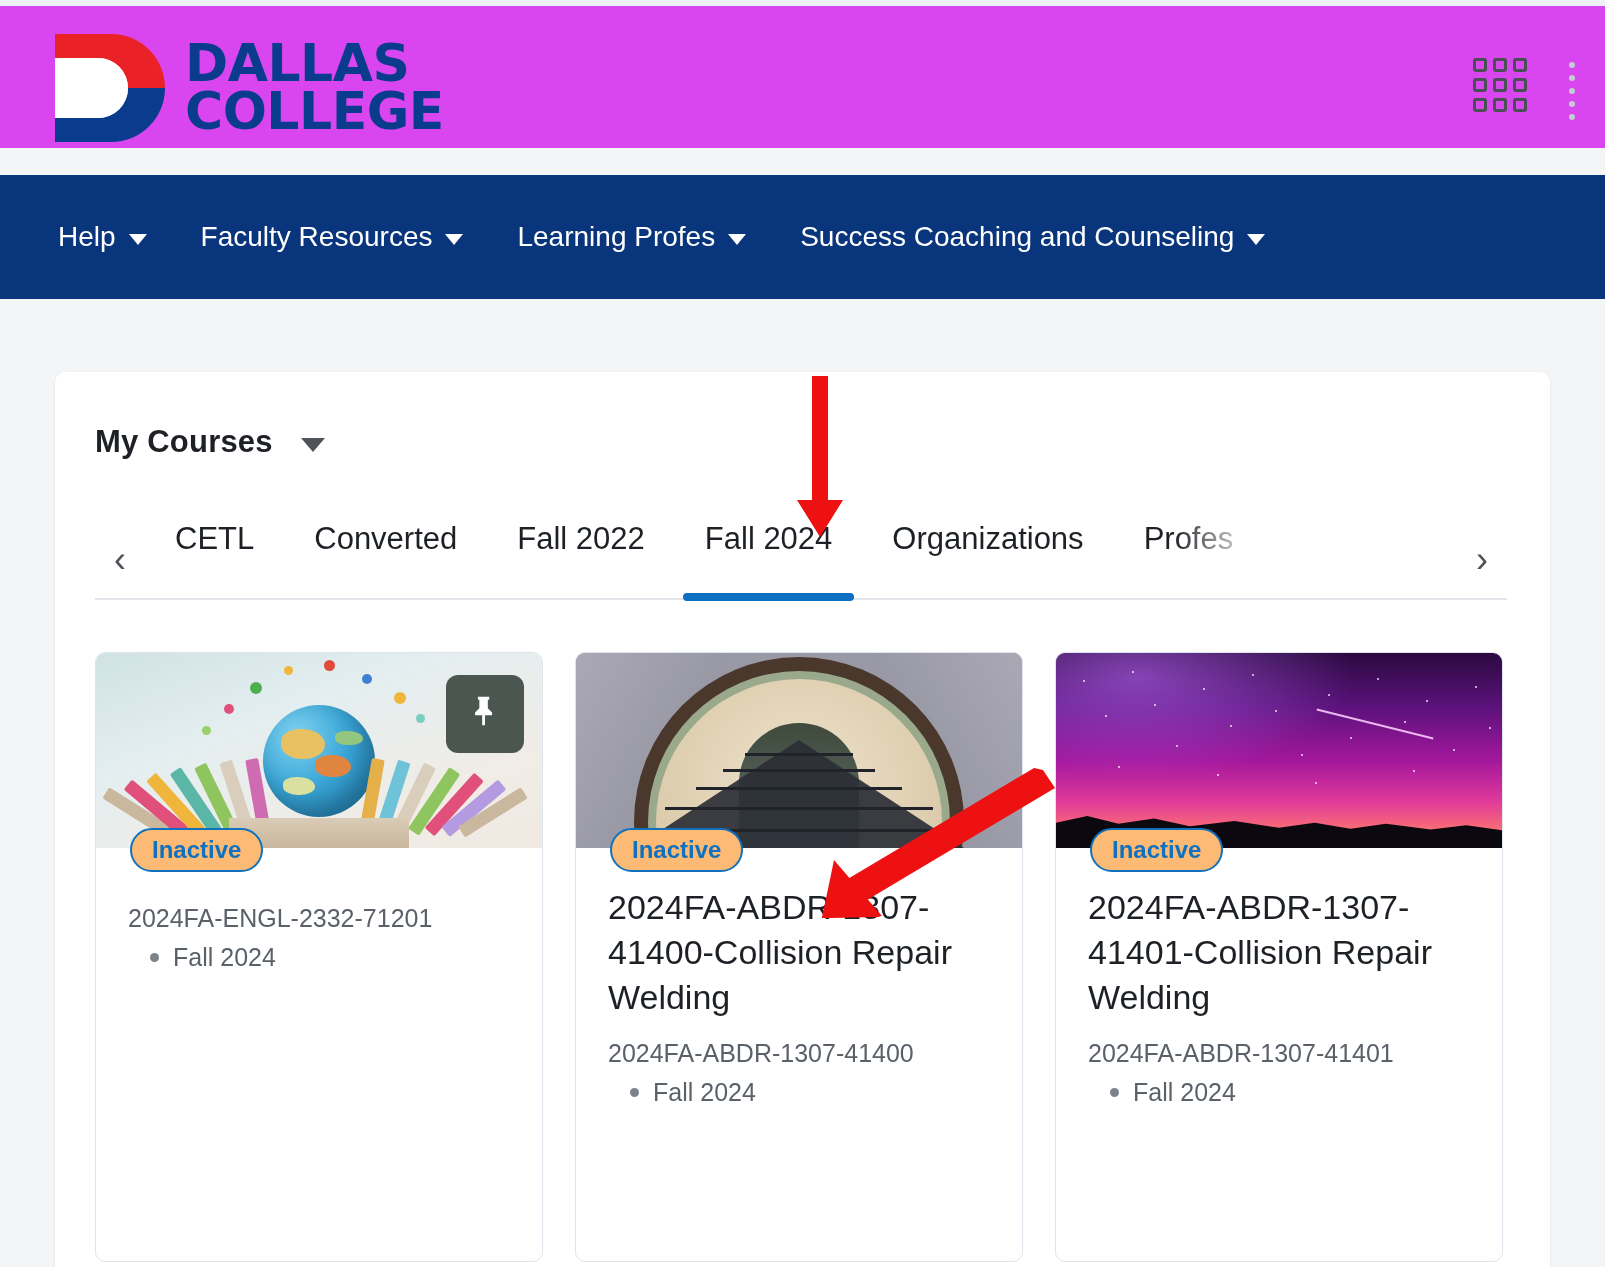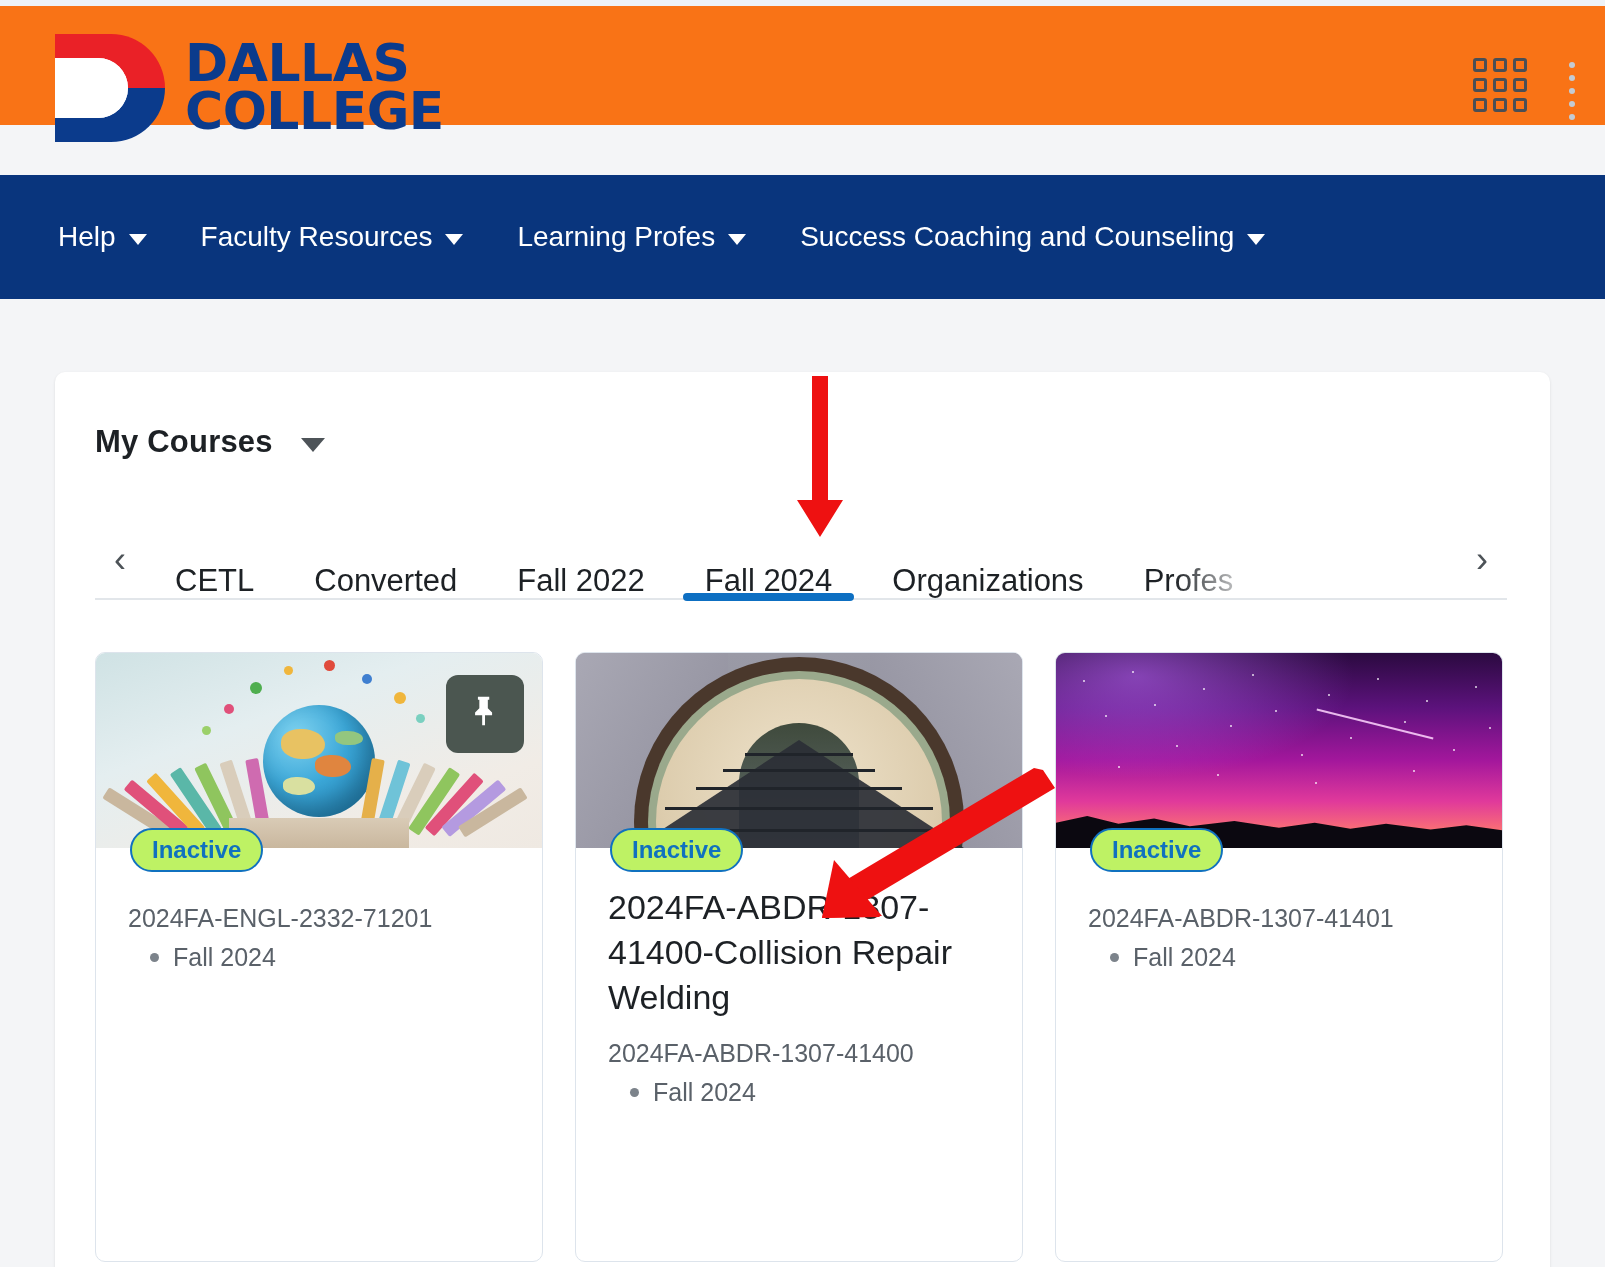--- a/index.html
+++ b/index.html
@@ -9,22 +9,22 @@
     background: #ffffff;
     overflow: hidden;
   }
   #page { position: relative; width: 1605px; height: 1267px; background: #f4f5f7; }
 
   
   .top-edge { position:absolute; left:0; top:0; width:1605px; height:6px; background:#eef2f7; }
 
   
   .header {
-    position: absolute; left: 0; top: 6px; width: 1605px; height: 119px;
-    background: #f97316;
+    position: absolute; left: 0; top: 6px; width: 1605px; height: 142px;
+    background: #d946ef;
   }
   .logo-wrap { position:absolute; left:55px; top:26px; display:flex; align-items:center; gap:18px; }
   .logo-mark { width: 112px; height: 112px; position: relative; }
   .logo-text { display:flex; flex-direction:column; line-height:0.92; }
   .logo-text .l1, .logo-text .l2 {
     font-family: "DejaVu Sans", sans-serif;
     font-weight: 900; color: #0b3b8c; font-size: 52px; letter-spacing: -0.5px;
   }
   .logo-text .l1 { font-size: 52px; }
   .logo-text .l2 { font-size: 52px; }
@@ -68,21 +68,21 @@
   
   .tabstrip {
     position:absolute; left:40px; top:150px; width:1412px; height:78px;
     border-bottom:2px solid #e2e6ea;
     display:flex; align-items:center;
   }
   .tab-arrow { font-size:36px; color:#4d5358; width:50px; text-align:center; cursor:pointer; user-select:none; line-height:1;}
   .tab-arrow.right { margin-left:auto; }
   .tabs-scroll { display:flex; align-items:center; gap:0px; position:relative; height:78px; }
   .tab {
-    position:relative; height:78px; display:flex; align-items:flex-end; justify-content:center;
+    position:relative; height:78px; display:flex; align-items:flex-start; justify-content:center;
     padding:0 30px; font-size:31px; color:#1d2125; white-space:nowrap; cursor:pointer;
   }
   .tab.active { font-weight:400; }
   .tab.active::after{
     content:""; position:absolute; left:8px; right:8px; bottom:-2px; height:8px;
     background:#0d6fc2; border-radius:4px;
   }
   .tab.faded { color:#1d2125; -webkit-mask-image: linear-gradient(90deg,#000 40%,rgba(0,0,0,0) 98%);
                mask-image: linear-gradient(90deg,#000 40%,rgba(0,0,0,0) 98%); }
 
@@ -158,21 +158,21 @@
 
   .pin-btn {
     position:absolute; right:18px; top:22px; width:78px; height:78px;
     background:#4b5650; border-radius:12px; display:flex; align-items:center; justify-content:center;
     cursor:pointer;
   }
   .pin-glyph { font-size:40px; color:#ffffff; line-height:1; transform:rotate(0deg); }
 
   .badge {
     position:absolute; left:34px; top:175px; z-index:5;
-    background:#bef264; border:2px solid #1071bf; color:#1071bf;
+    background:#fdba74; border:2px solid #1071bf; color:#1071bf;
     border-radius:22px; padding:6px 20px; font-size:24px; font-weight:700;
   }
   .card-body { position:absolute; left:32px; right:28px; top:232px; }
   .card-title { font-size:34px; line-height:1.32; color:#1d2125; font-weight:400; word-break:break-word; }
   .card-sub { margin-top:19px; font-size:25px; color:#5a6169; }
   .card-term { margin-top:10px; display:flex; align-items:center; gap:14px; font-size:25px; color:#5a6169; padding-left:22px; }
   .card-term .bul { width:9px;height:9px;border-radius:50%;background:#7c838b; flex:none; }
 
   
   .arrow-v { position:absolute; left:794px; top:376px; width:52px; height:162px; }
@@ -386,20 +386,21 @@
             <span class="star" style="left:14%; top:58%;"></span>
               <span class="star" style="left:36%; top:62%;"></span>
             <span class="star" style="left:58%; top:66%;"></span>
               <span class="star" style="left:80%; top:60%;"></span>
             <span class="streak"></span>
             <span class="ridge"></span>
           </div>
         </div>
         <div class="badge">Inactive</div>
         <div class="card-body">
+          <div class="card-title">2024FA-ABDR-1307-41401-Collision Repair Welding</div>
           <div class="card-sub">2024FA-ABDR-1307-41401</div>
           <div class="card-term">
             <span class="bul"></span>
             <span>Fall 2024</span>
           </div>
         </div>
       </div>
 
     </div>
   </div>

